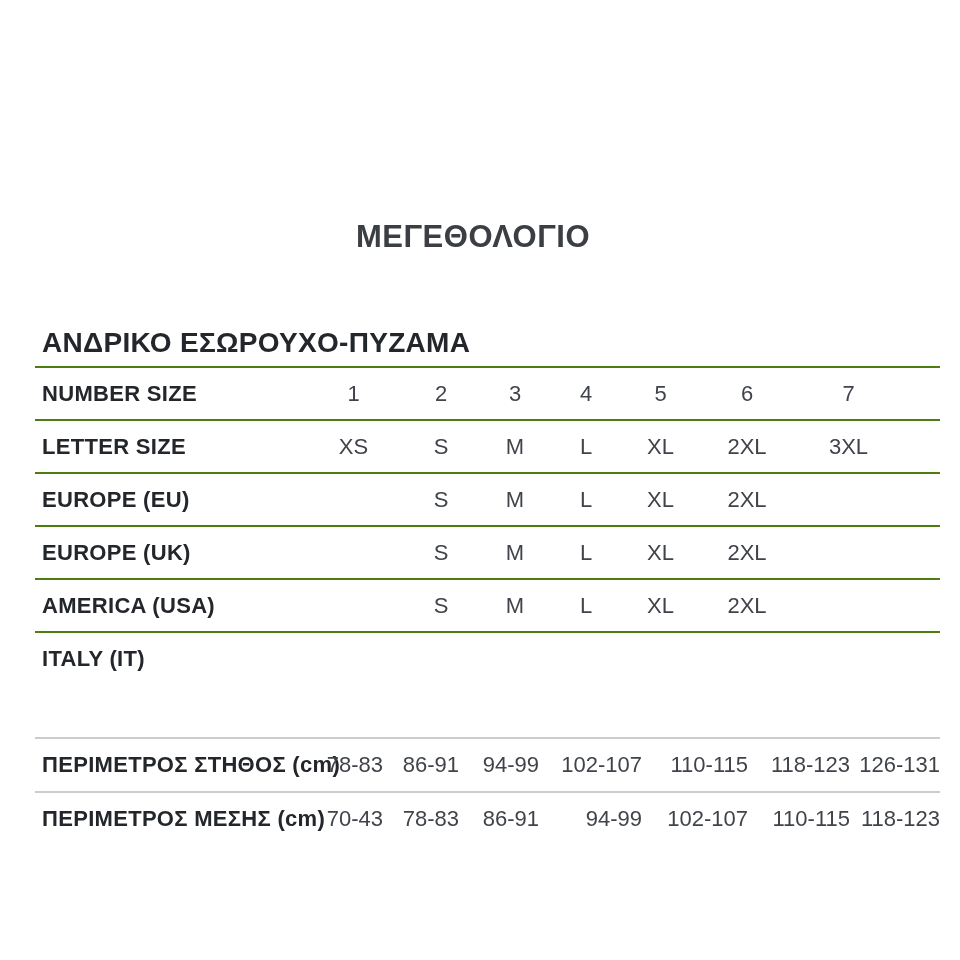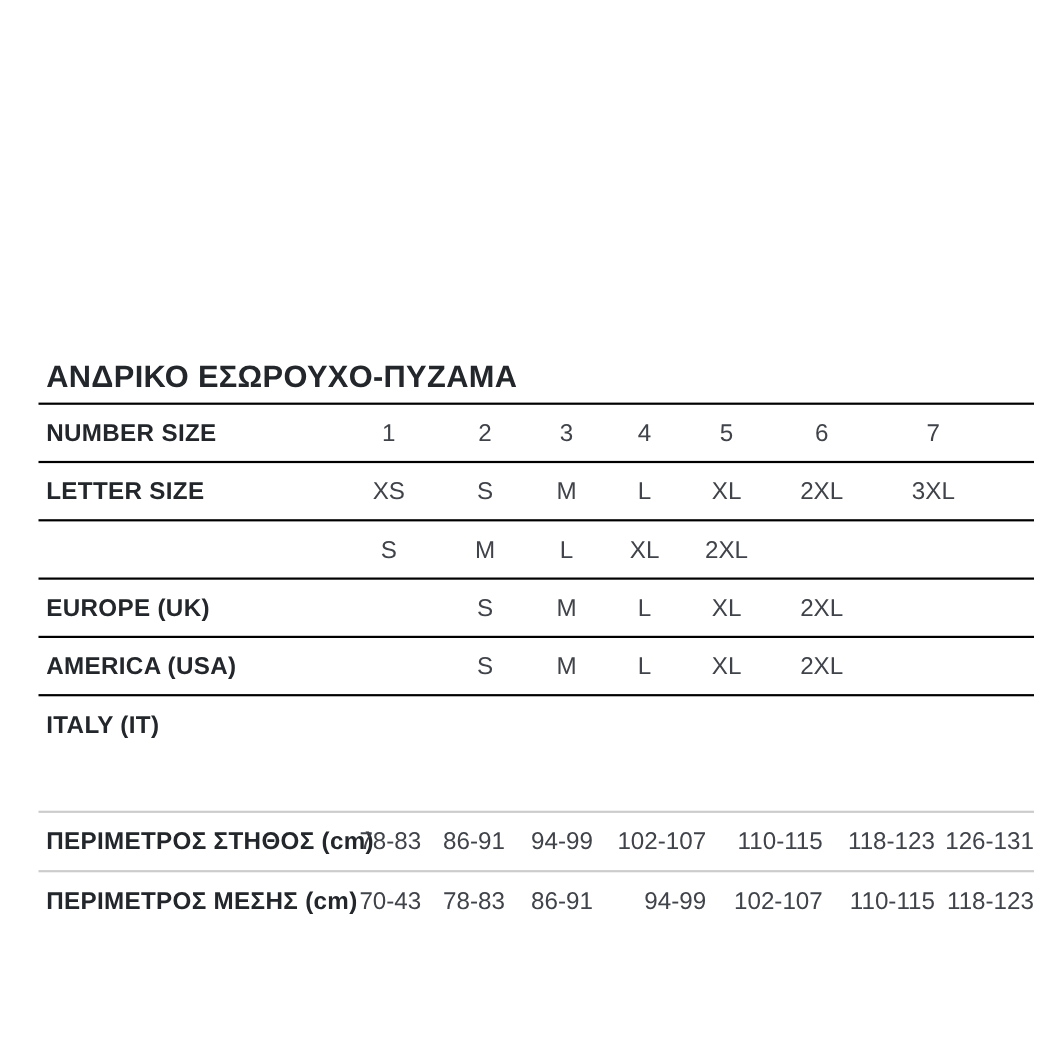--- a/index.html
+++ b/index.html
@@ -34,21 +34,21 @@
   }
   .measure-table {
     position:absolute;
     top:737px; left:35px; width:905px;
   }
   .srow {
     display:grid;
     grid-template-columns:270px 97px 78px 70px 72px 77px 96px 107px;
     height:53px;
     align-items:center;
-    border-top:2px solid #000000;
+    border-top:2px solid #4d7c0f;
   }
   .mrow {
     display:grid;
     grid-template-columns:270px 78px 76px 80px 103px 106px 102px 90px;
     height:54px;
     align-items:center;
     border-top:2px solid #cccccc;
   }
   .cell { white-space:nowrap; }
   .label {
@@ -64,20 +64,21 @@
     color:#40444a;
   }
   .srow .val { text-align:center; }
   .mrow .val { text-align:right; padding-left:1px; }
 </style>
 </head>
 <body>
 
 <div class="page">
 
+  <div class="title">ΜΕΓΕΘΟΛΟΓΙΟ</div>
 
   <div class="section-heading">ΑΝΔΡΙΚΟ ΕΣΩΡΟΥΧΟ-ΠΥΖΑΜΑ</div>
 
   <div class="size-table">
 
     <div class="srow">
       <div class="cell label">NUMBER SIZE</div>
       <div class="cell val">1</div>
       <div class="cell val">2</div>
       <div class="cell val">3</div>
@@ -92,20 +93,21 @@
       <div class="cell val">XS</div>
       <div class="cell val">S</div>
       <div class="cell val">M</div>
       <div class="cell val">L</div>
       <div class="cell val">XL</div>
       <div class="cell val">2XL</div>
       <div class="cell val">3XL</div>
     </div>
 
     <div class="srow">
+      <div class="cell label">EUROPE (EU)</div>
       <div class="cell val"></div>
       <div class="cell val">S</div>
       <div class="cell val">M</div>
       <div class="cell val">L</div>
       <div class="cell val">XL</div>
       <div class="cell val">2XL</div>
       <div class="cell val"></div>
     </div>
 
     <div class="srow">

